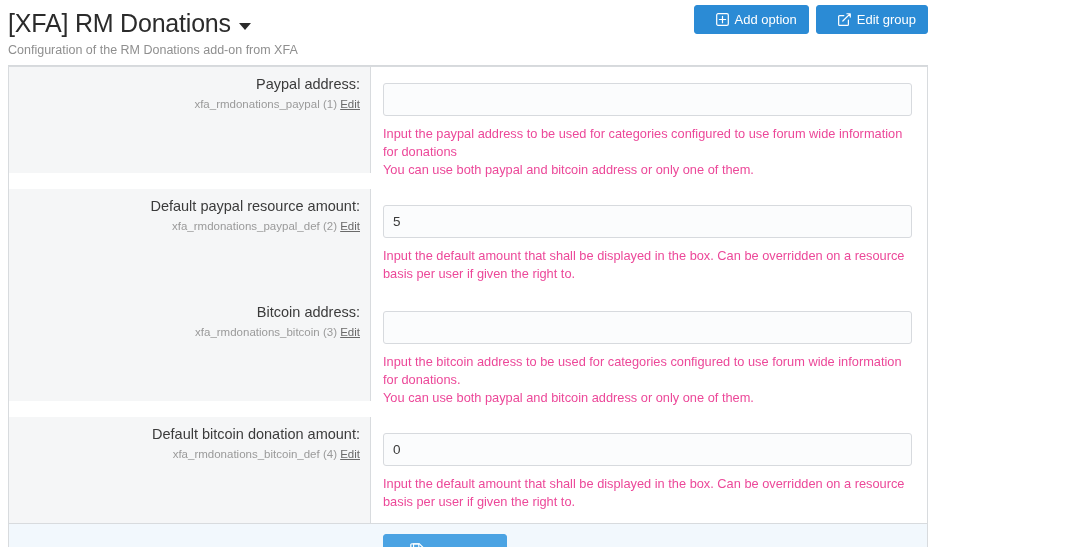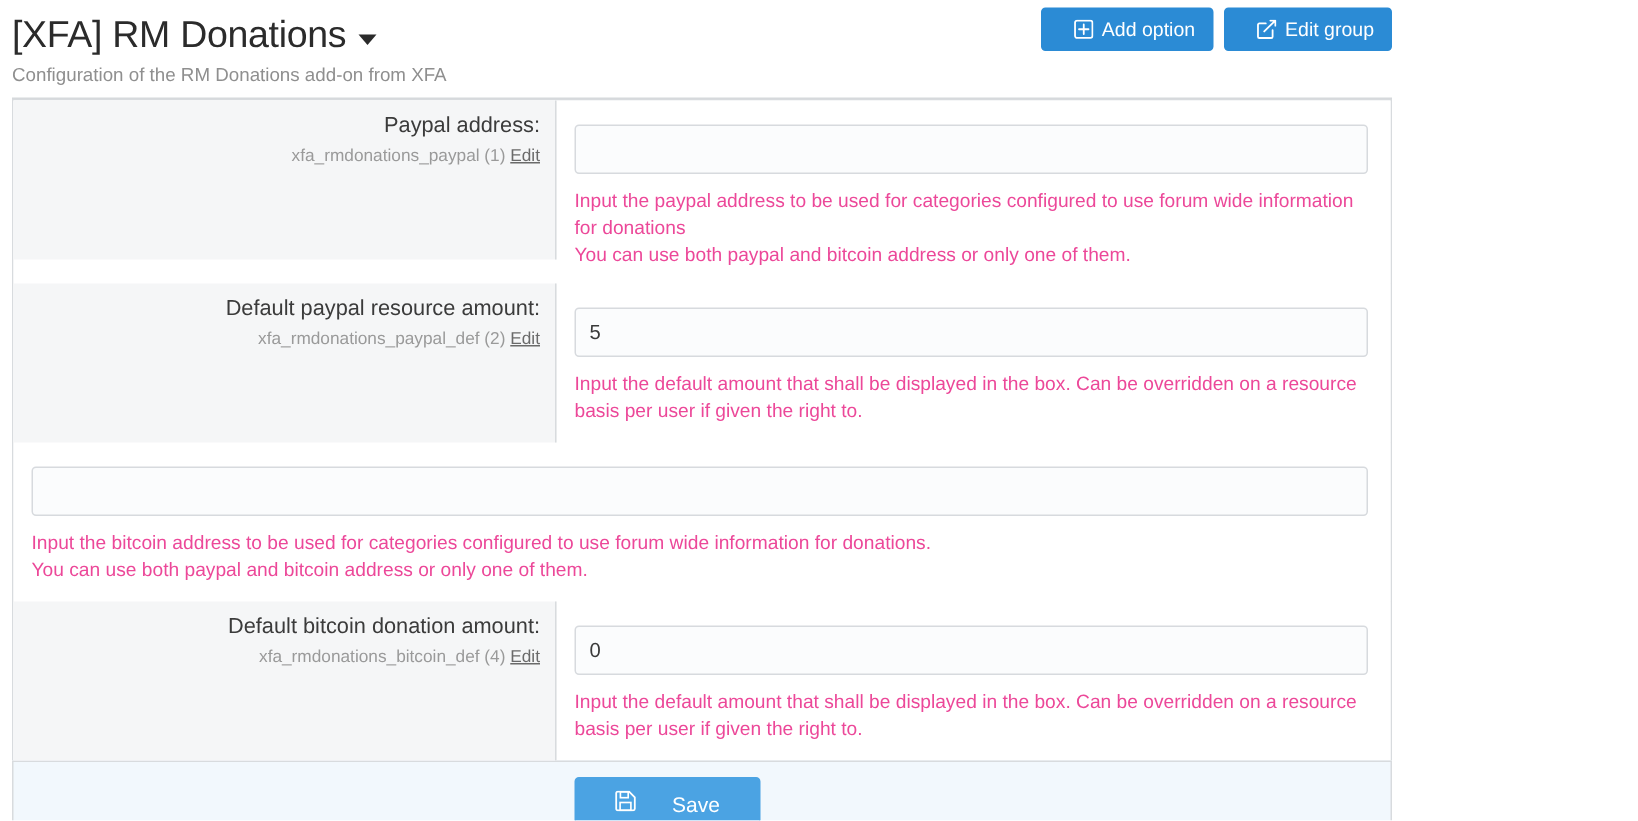--- a/index.html
+++ b/index.html
@@ -227,20 +227,27 @@
         </div>
         <div class="opt-field-cell">
           <input class="text-input" type="text" value="5" style="">
           <div class="explain">
             <div>Input the default amount that shall be displayed in the box. Can be overridden on a resource basis per user if given the right to.</div>
           </div>
         </div>
       </div>
 
       <div class="opt-row tall">
+        <div class="opt-label-cell">
+          <div class="opt-title">Bitcoin address:</div>
+          <div class="opt-key">
+            <span>xfa_rmdonations_bitcoin (3)</span>
+            <a href="#">Edit</a>
+          </div>
+        </div>
         <div class="opt-field-cell">
           <input class="text-input" type="text" value="" style="">
           <div class="explain">
             <div>Input the bitcoin address to be used for categories configured to use forum wide information for donations.</div>
             <div>You can use both paypal and bitcoin address or only one of them.</div>
           </div>
         </div>
       </div>
 
       <div class="opt-row tall">

